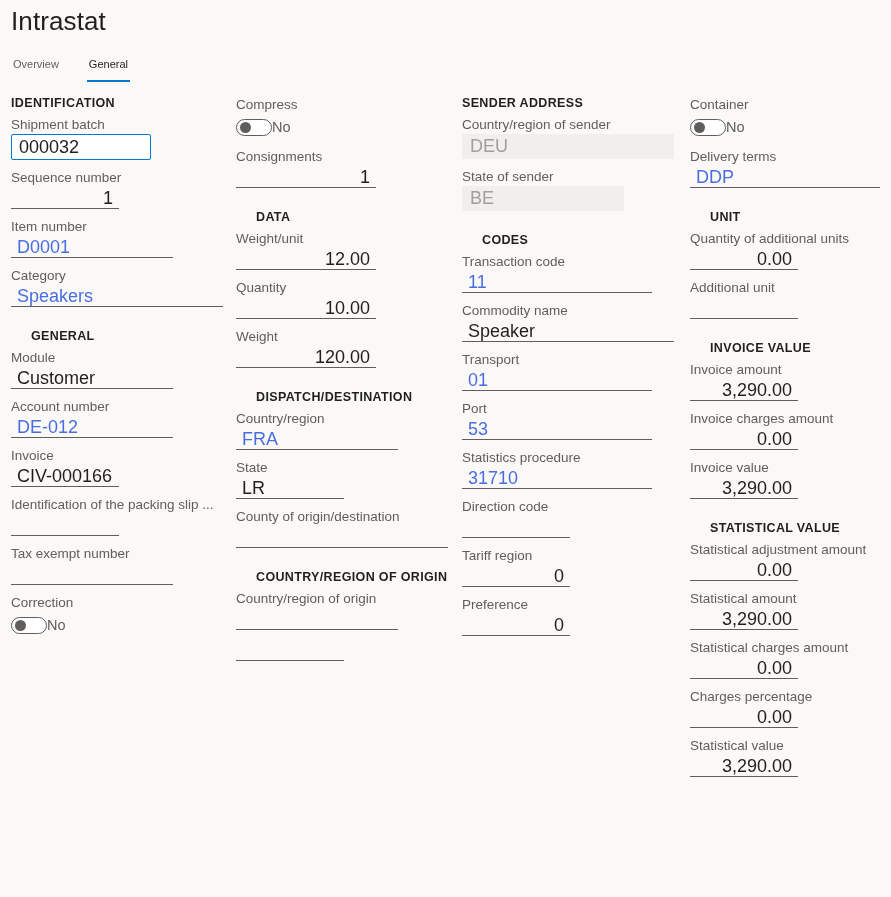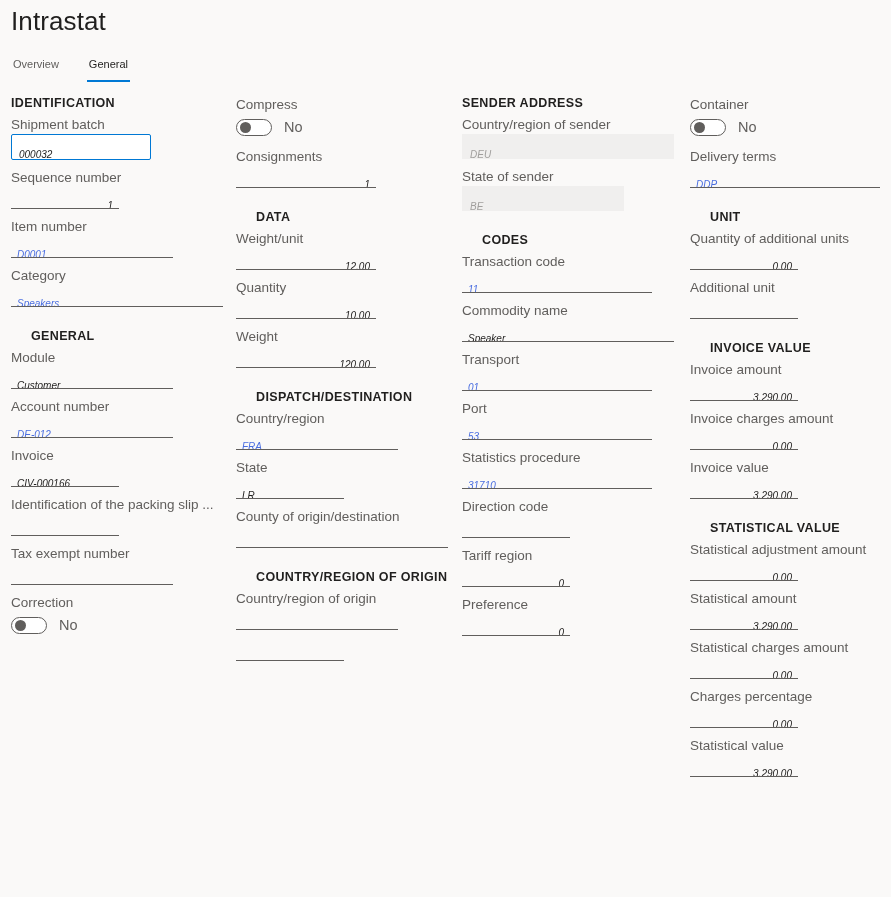--- a/index.html
+++ b/index.html
@@ -83,30 +83,29 @@
   .flabel {
     font-size: 13.5px;
     color: #605e5c;
     line-height: 17px;
     margin-bottom: 1px;
     white-space: nowrap;
     overflow: hidden;
     text-overflow: ellipsis;
   }
   .fvalue {
-    font-size: 10px;
+    font-size: 18px;
     line-height: 22px;
     height: 22px;
-    padding: 8px 4px 0 6px;
+    padding: 0 4px 0 6px;
     border-bottom: 1px solid #605e5c;
     color: #201f1e;
     box-sizing: border-box;
     overflow: hidden;
     white-space: nowrap;
-    font-style: italic;
   }
   .fvalue.link { color: #4a6ee0; }
   .fvalue.num { text-align: right; padding-right: 6px; }
   .fvalue.empty { height: 22px; }
 
   
   .w-sm  { width: 108px; }
   .w-md  { width: 140px; }
   .w-lg  { width: 162px; }
   .w-xl  { width: 190px; }
@@ -126,21 +125,21 @@
     border-bottom: none;
     color: #a19f9d;
     height: 25px;
     line-height: 25px;
     padding-left: 8px;
   }
 
   .toggle-row {
     display: flex;
     align-items: center;
-    gap: 12px;
+    gap: 0;
     height: 24px;
     margin-top: 2px;
   }
   .toggle {
     width: 36px;
     height: 17px;
     border-radius: 9px;
     border: 1px solid #605e5c;
     background: #ffffff;
     position: relative;

